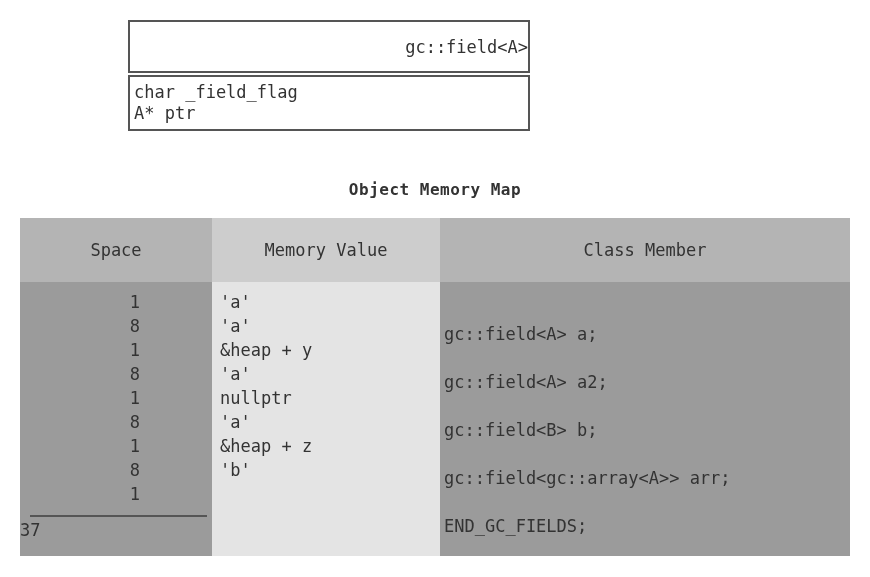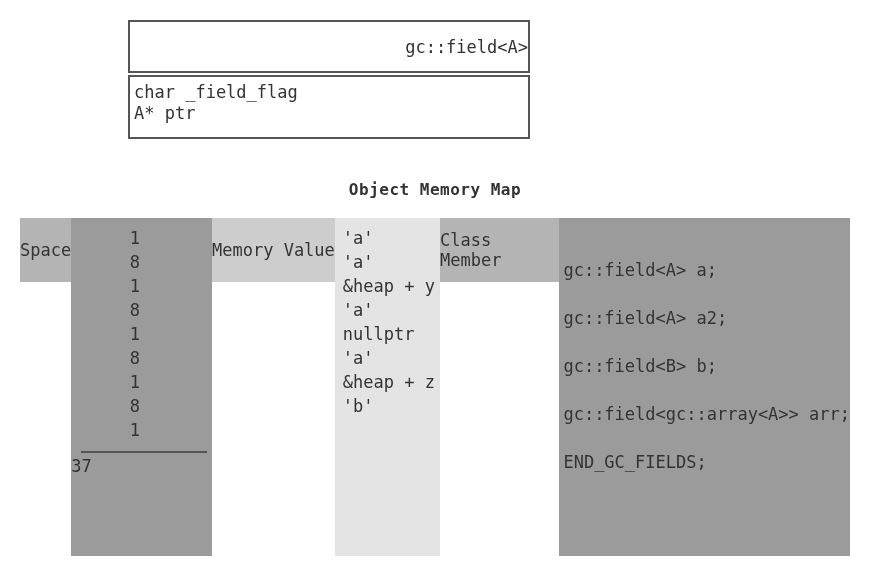--- a/index.html
+++ b/index.html
@@ -34,21 +34,21 @@
     align-items: center;
     justify-content: flex-end;
   }
   #uml-class-name {
     font-size: 17px;
     color: #333333;
     letter-spacing: 0px;
   }
   #uml-attributes-compartment {
     margin-top: 2px;
-    height: 64px;
+    height: 56px;
     padding: 5px 0 0 4px;
   }
   .uml-attribute {
     font-size: 17px;
     line-height: 21px;
     color: #333333;
     white-space: pre;
   }
 
   
@@ -69,21 +69,21 @@
     position: absolute;
     left: 20px;
     top: 218px;
     width: 830px;
     height: 338px;
     display: flex;
   }
   .col {
     box-sizing: border-box;
     display: flex;
-    flex-direction: row;
+    flex-direction: column;
     border-radius: 30px;
   }
   #col-space       { width: 192px; }
   #col-memvalue    { width: 228px; }
   #col-classmember { width: 410px; }
 
   .col-header {
     height: 64px;
     display: flex;
     align-items: center;

